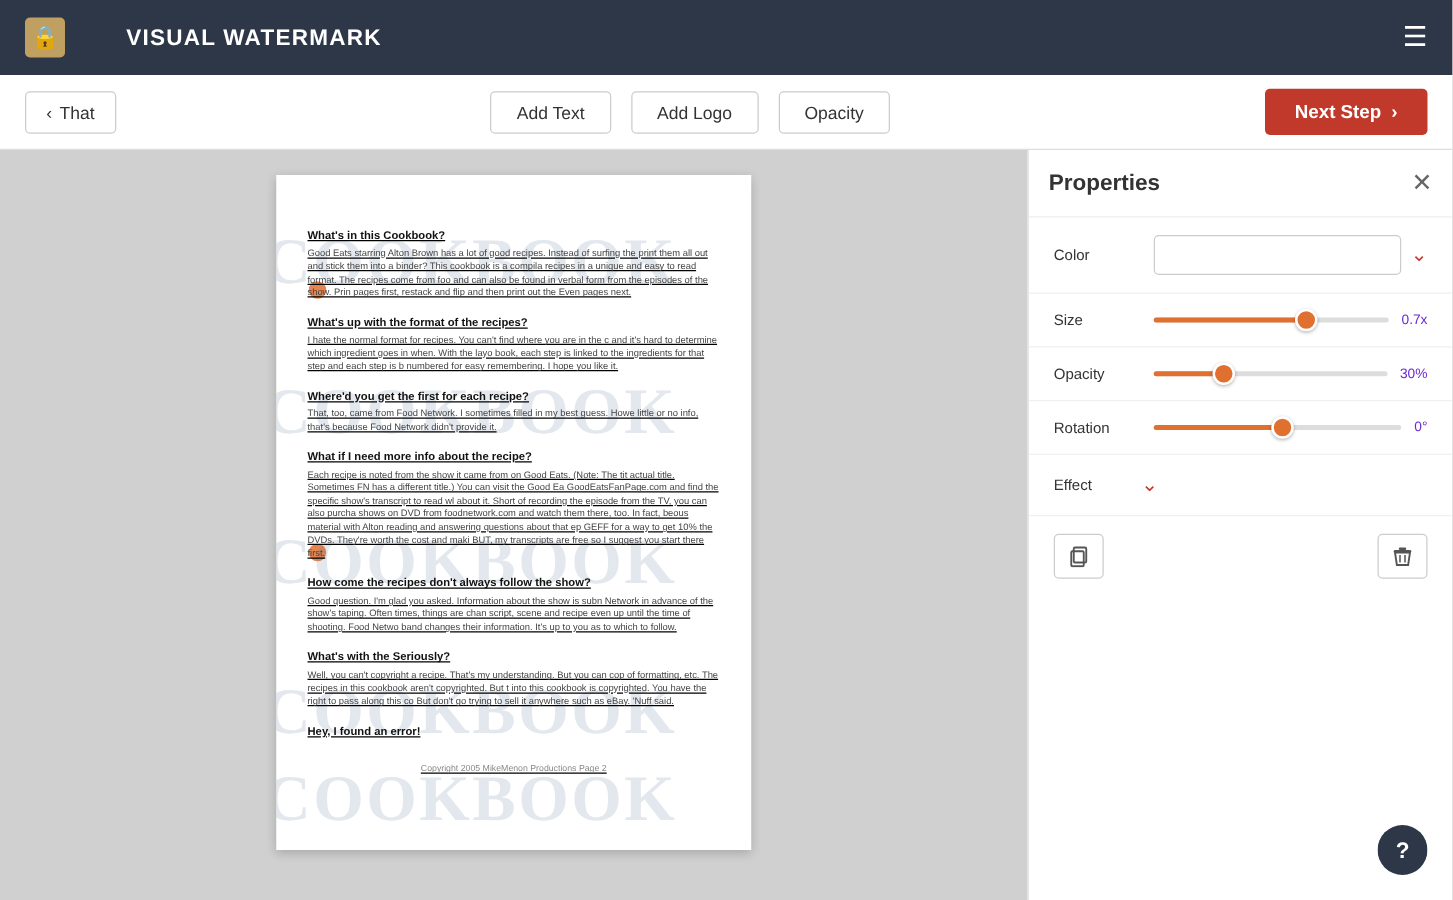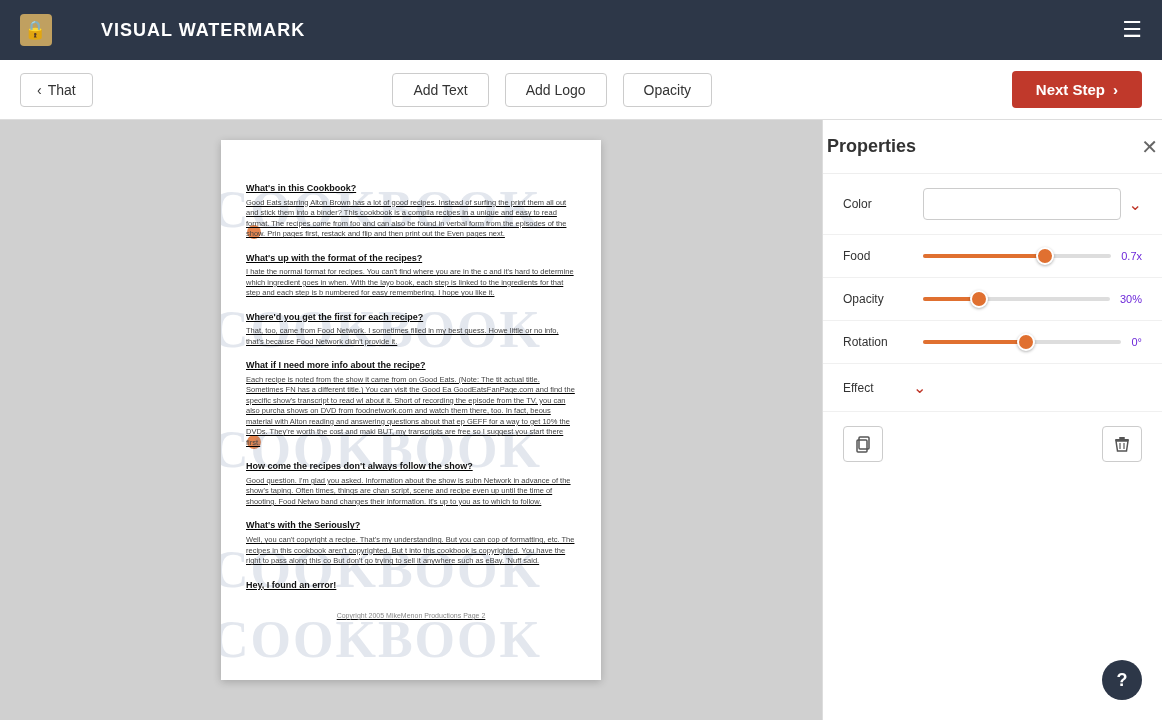--- a/index.html
+++ b/index.html
@@ -185,21 +185,21 @@
       border-left: 1px solid #ddd;
       padding: 0;
       position: relative;
       overflow-y: auto;
     }
 
     .panel-header {
       display: flex;
       align-items: center;
       justify-content: space-between;
-      padding: 16px 4px;
+      padding: 16px 16px;
       border-bottom: 1px solid #eee;
     }
     .panel-title {
       font-size: 18px;
       font-weight: bold;
       color: #333;
     }
     .close-btn {
       background: none;
       border: none;
@@ -450,21 +450,21 @@
 
     <div class="panel-section">
       <span class="section-label">Color</span>
       <div class="color-picker-row">
         <div class="color-input-box"></div>
         <span class="color-dropdown-arrow">⌄</span>
       </div>
     </div>
 
     <div class="panel-section">
-      <span class="section-label">Food</span>
+      <span class="section-label">Size</span>
       <div class="slider-container">
         <div class="slider-track">
           <div class="slider-fill" style="width: 65%;"></div>
           <div class="slider-thumb" style="left: calc(65% - 9px);"></div>
         </div>
       </div>
       <span class="section-value">0.7x</span>
     </div>
 
 

